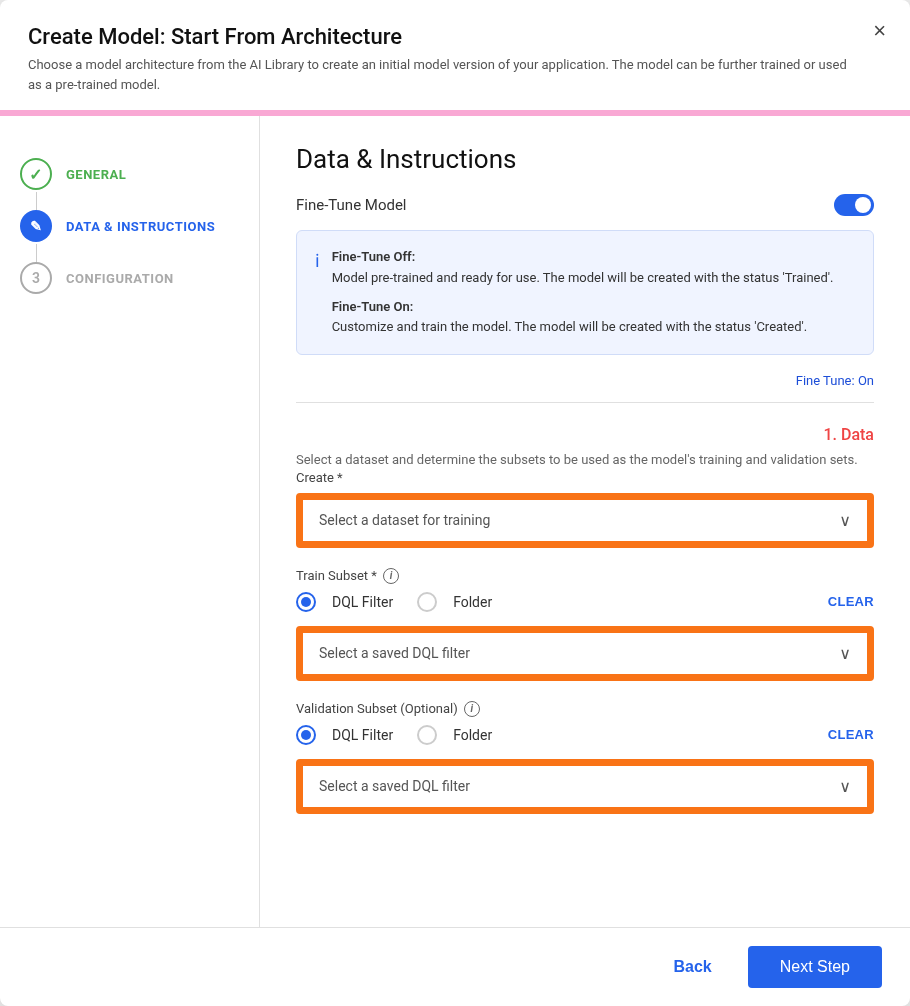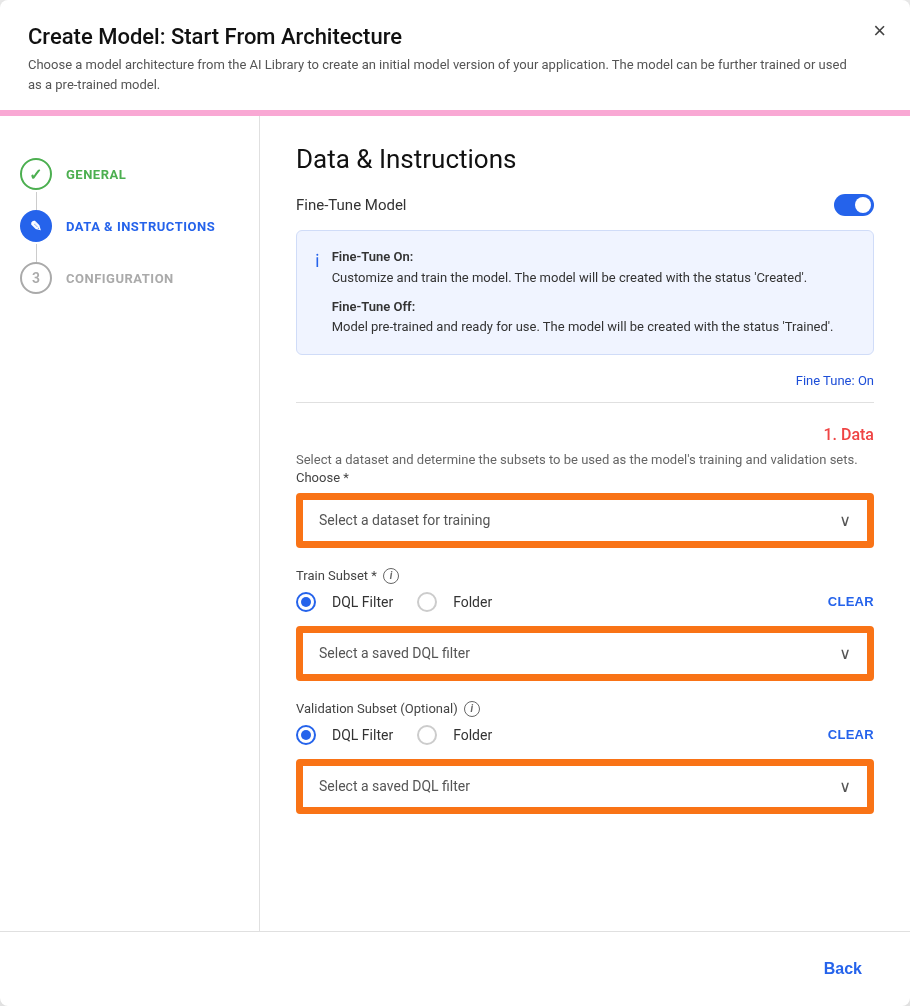--- a/index.html
+++ b/index.html
@@ -353,38 +353,38 @@
       <div class="section-title">Data &amp; Instructions</div>
 
       <div class="finetune-row">
         <span class="finetune-label">Fine-Tune Model</span>
         <div class="toggle"></div>
       </div>
 
       <div class="info-box">
         <span class="info-icon">ℹ</span>
         <div class="info-text">
+          <p><strong>Fine-Tune Off:</strong><br>
+            <span>Model pre-trained and ready for use. The model will be created with the status 'Trained'.</span>
+          </p>
           <p><strong>Fine-Tune On:</strong><br>
             <span>Customize and train the model. The model will be created with the status 'Created'.</span>
           </p>
-          <p><strong>Fine-Tune Off:</strong><br>
-            <span>Model pre-trained and ready for use. The model will be created with the status 'Trained'.</span>
-          </p>
         </div>
       </div>
 
       <div class="fine-tune-status">Fine Tune: On</div>
 
       <hr class="divider">
 
       <div class="data-section-title">1. Data</div>
       <div class="data-section-desc">Select a dataset and determine the subsets to be used as the model's training and validation sets.</div>
 
       <div class="field-label">
-        <span>Choose *</span>
+        <span>Create *</span>
       </div>
       <div class="dropdown">
         <span>Select a dataset for training</span>
         <span class="dropdown-arrow">∨</span>
       </div>
 
       <div class="field-label">
         <span>Train Subset *</span>
         <span class="info-circle">i</span>
       </div>
@@ -425,14 +425,15 @@
       </div>
       <div class="dropdown">
         <span>Select a saved DQL filter</span>
         <span class="dropdown-arrow">∨</span>
       </div>
     </div>
   </div>
 
   <div class="modal-footer">
     <button class="back-btn">Back</button>
+    <button class="next-btn">Next Step</button>
   </div>
 </div>
 
 </body></html>

